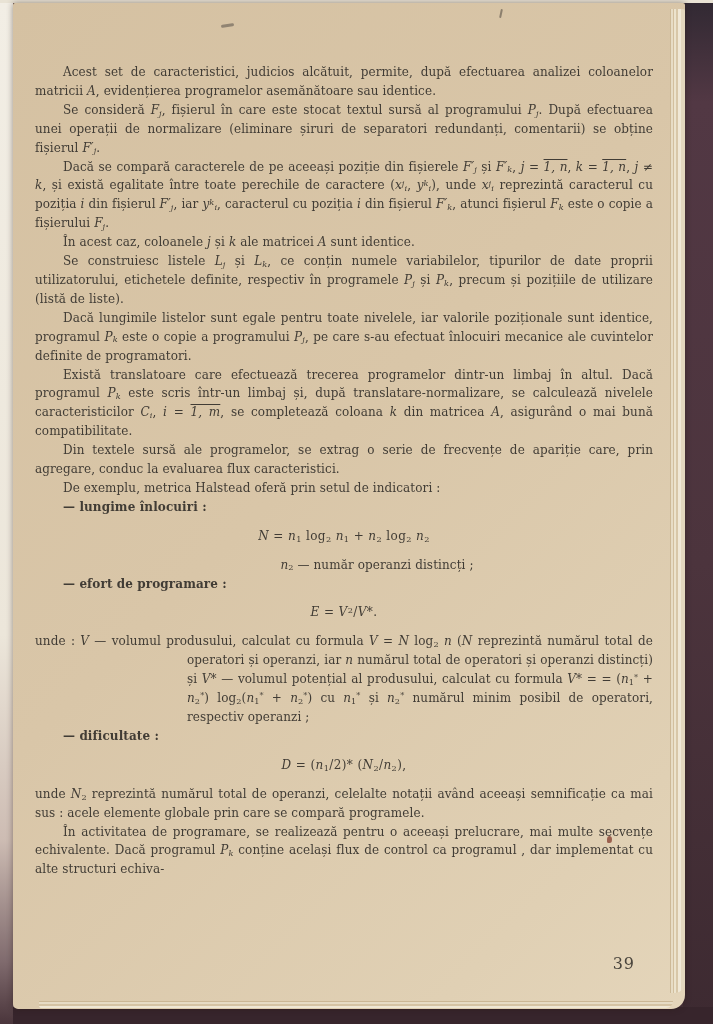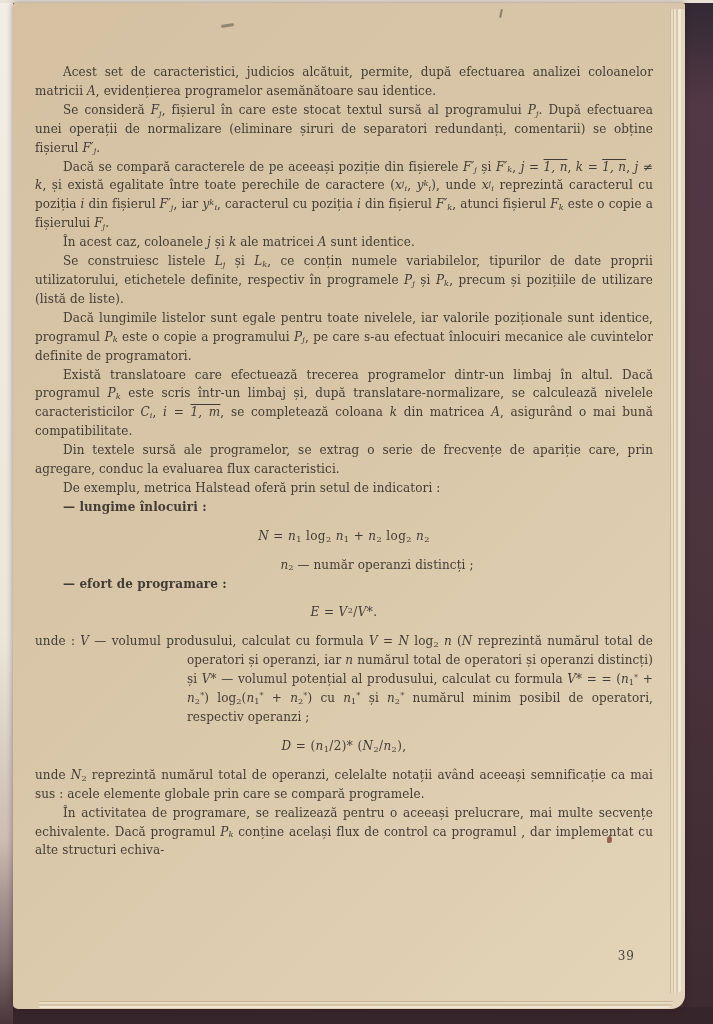--- a/index.html
+++ b/index.html
@@ -63,22 +63,22 @@
   .formula{text-align:center;margin:10px 0;letter-spacing:.4px;}
   .where1{margin-left:24px;text-align:left;}
   .where2{margin-left:66px;text-align:center;}
   .hang{padding-left:152px;text-indent:-152px;}
   i{font-style:italic;}
   sub,sup{font-size:68%;line-height:0;font-style:inherit;}
   sup{vertical-align:baseline;position:relative;top:-0.45em;}
   sub{vertical-align:baseline;position:relative;top:0.22em;}
   .ov{font-style:italic;text-decoration:overline;}
   .page-number{
-    position:absolute;right:50px;bottom:46px;
-    color:#4a453d;font-size:12px;letter-spacing:1px;
+    position:absolute;right:50px;bottom:36px;
+    color:#4a453d;font-size:16px;letter-spacing:1px;
   }
   
   .speck{position:absolute;border-radius:2px;}
   .speck-dash{left:208px;top:21px;width:13px;height:3px;background:#6b6257;opacity:.65;transform:rotate(-8deg);}
   .speck-tick{left:487px;top:6px;width:2px;height:9px;background:#5a5248;opacity:.6;transform:rotate(12deg);}
   .speck-red{left:594px;top:833px;width:5px;height:7px;background:#8a4434;opacity:.8;border-radius:50% 50% 50% 20%;}
 </style>
 </head>
 <body>
 
@@ -105,19 +105,20 @@
     <p class="tb p-ind">Dacă lungimile listelor sunt egale pentru toate nivelele, iar valorile poziționale sunt identice, programul <i>P<sub>k</sub></i> este o copie a programului <i>P<sub>j</sub></i>, pe care s-au efectuat înlocuiri mecanice ale cuvintelor definite de programatori.</p>
     <p class="tb p-ind">Există translatoare care efectuează trecerea programelor dintr-un limbaj în altul. Dacă programul <i>P<sub>k</sub></i> este scris într-un limbaj și, după translatare-normalizare, se calculează nivelele caracteristicilor <i>C<sub>i</sub></i>, <i>i</i> = <span class="ov">1, m</span>, se completează coloana <i>k</i> din matricea <i>A</i>, asigurând o mai bună compatibilitate.</p>
     <p class="tb p-ind">Din textele sursă ale programelor, se extrag o serie de frecvențe de apariție care, prin agregare, conduc la evaluarea flux caracteristici.</p>
     <p class="tb p-ind">De exemplu, metrica Halstead oferă prin setul de indicatori :</p>
     <p class="tb bullet">— lungime înlocuiri :</p>
     <p class="tb formula"><i>N</i> = <i>n</i><sub>1</sub> log<sub>2</sub> <i>n</i><sub>1</sub> + <i>n</i><sub>2</sub> log<sub>2</sub> <i>n</i><sub>2</sub></p>
     <p class="tb where2"><i>n</i><sub>2</sub> — număr operanzi distincți ;</p>
     <p class="tb bullet">— efort de programare :</p>
     <p class="tb formula"><i>E</i> = <i>V</i><sup>2</sup>/<i>V</i>*.</p>
     <p class="tb hang">unde : <i>V</i> — volumul produsului, calculat cu formula <i>V</i> = <i>N</i> log<sub>2</sub> <i>n</i> (<i>N</i> reprezintă numărul total de operatori și operanzi, iar <i>n</i> numărul total de operatori și operanzi distincți) și <i>V</i>* — volumul potențial al produsului, calculat cu formula <i>V</i>* = = (<i>n</i><sub>1</sub><sup>*</sup> + <i>n</i><sub>2</sub><sup>*</sup>) log<sub>2</sub>(<i>n</i><sub>1</sub><sup>*</sup> + <i>n</i><sub>2</sub><sup>*</sup>) cu <i>n</i><sub>1</sub><sup>*</sup> și <i>n</i><sub>2</sub><sup>*</sup> numărul minim posibil de operatori, respectiv operanzi ;</p>
+    <p class="tb bullet">— dificultate :</p>
     <p class="tb formula"><i>D</i> = (<i>n</i><sub>1</sub>/2)* (<i>N</i><sub>2</sub>/<i>n</i><sub>2</sub>),</p>
     <p class="tb p-noind">unde <i>N</i><sub>2</sub> reprezintă numărul total de operanzi, celelalte notații având aceeași semnificație ca mai sus : acele elemente globale prin care se compară programele.</p>
     <p class="tb p-ind">În activitatea de programare, se realizează pentru o aceeași prelucrare, mai multe secvențe echivalente. Dacă programul <i>P<sub>k</sub></i> conține același flux de control ca programul , dar implementat cu alte structuri echiva-</p>
   </div>
 
   <div class="page-number">39</div>
 </div>
 
 </body></html>

